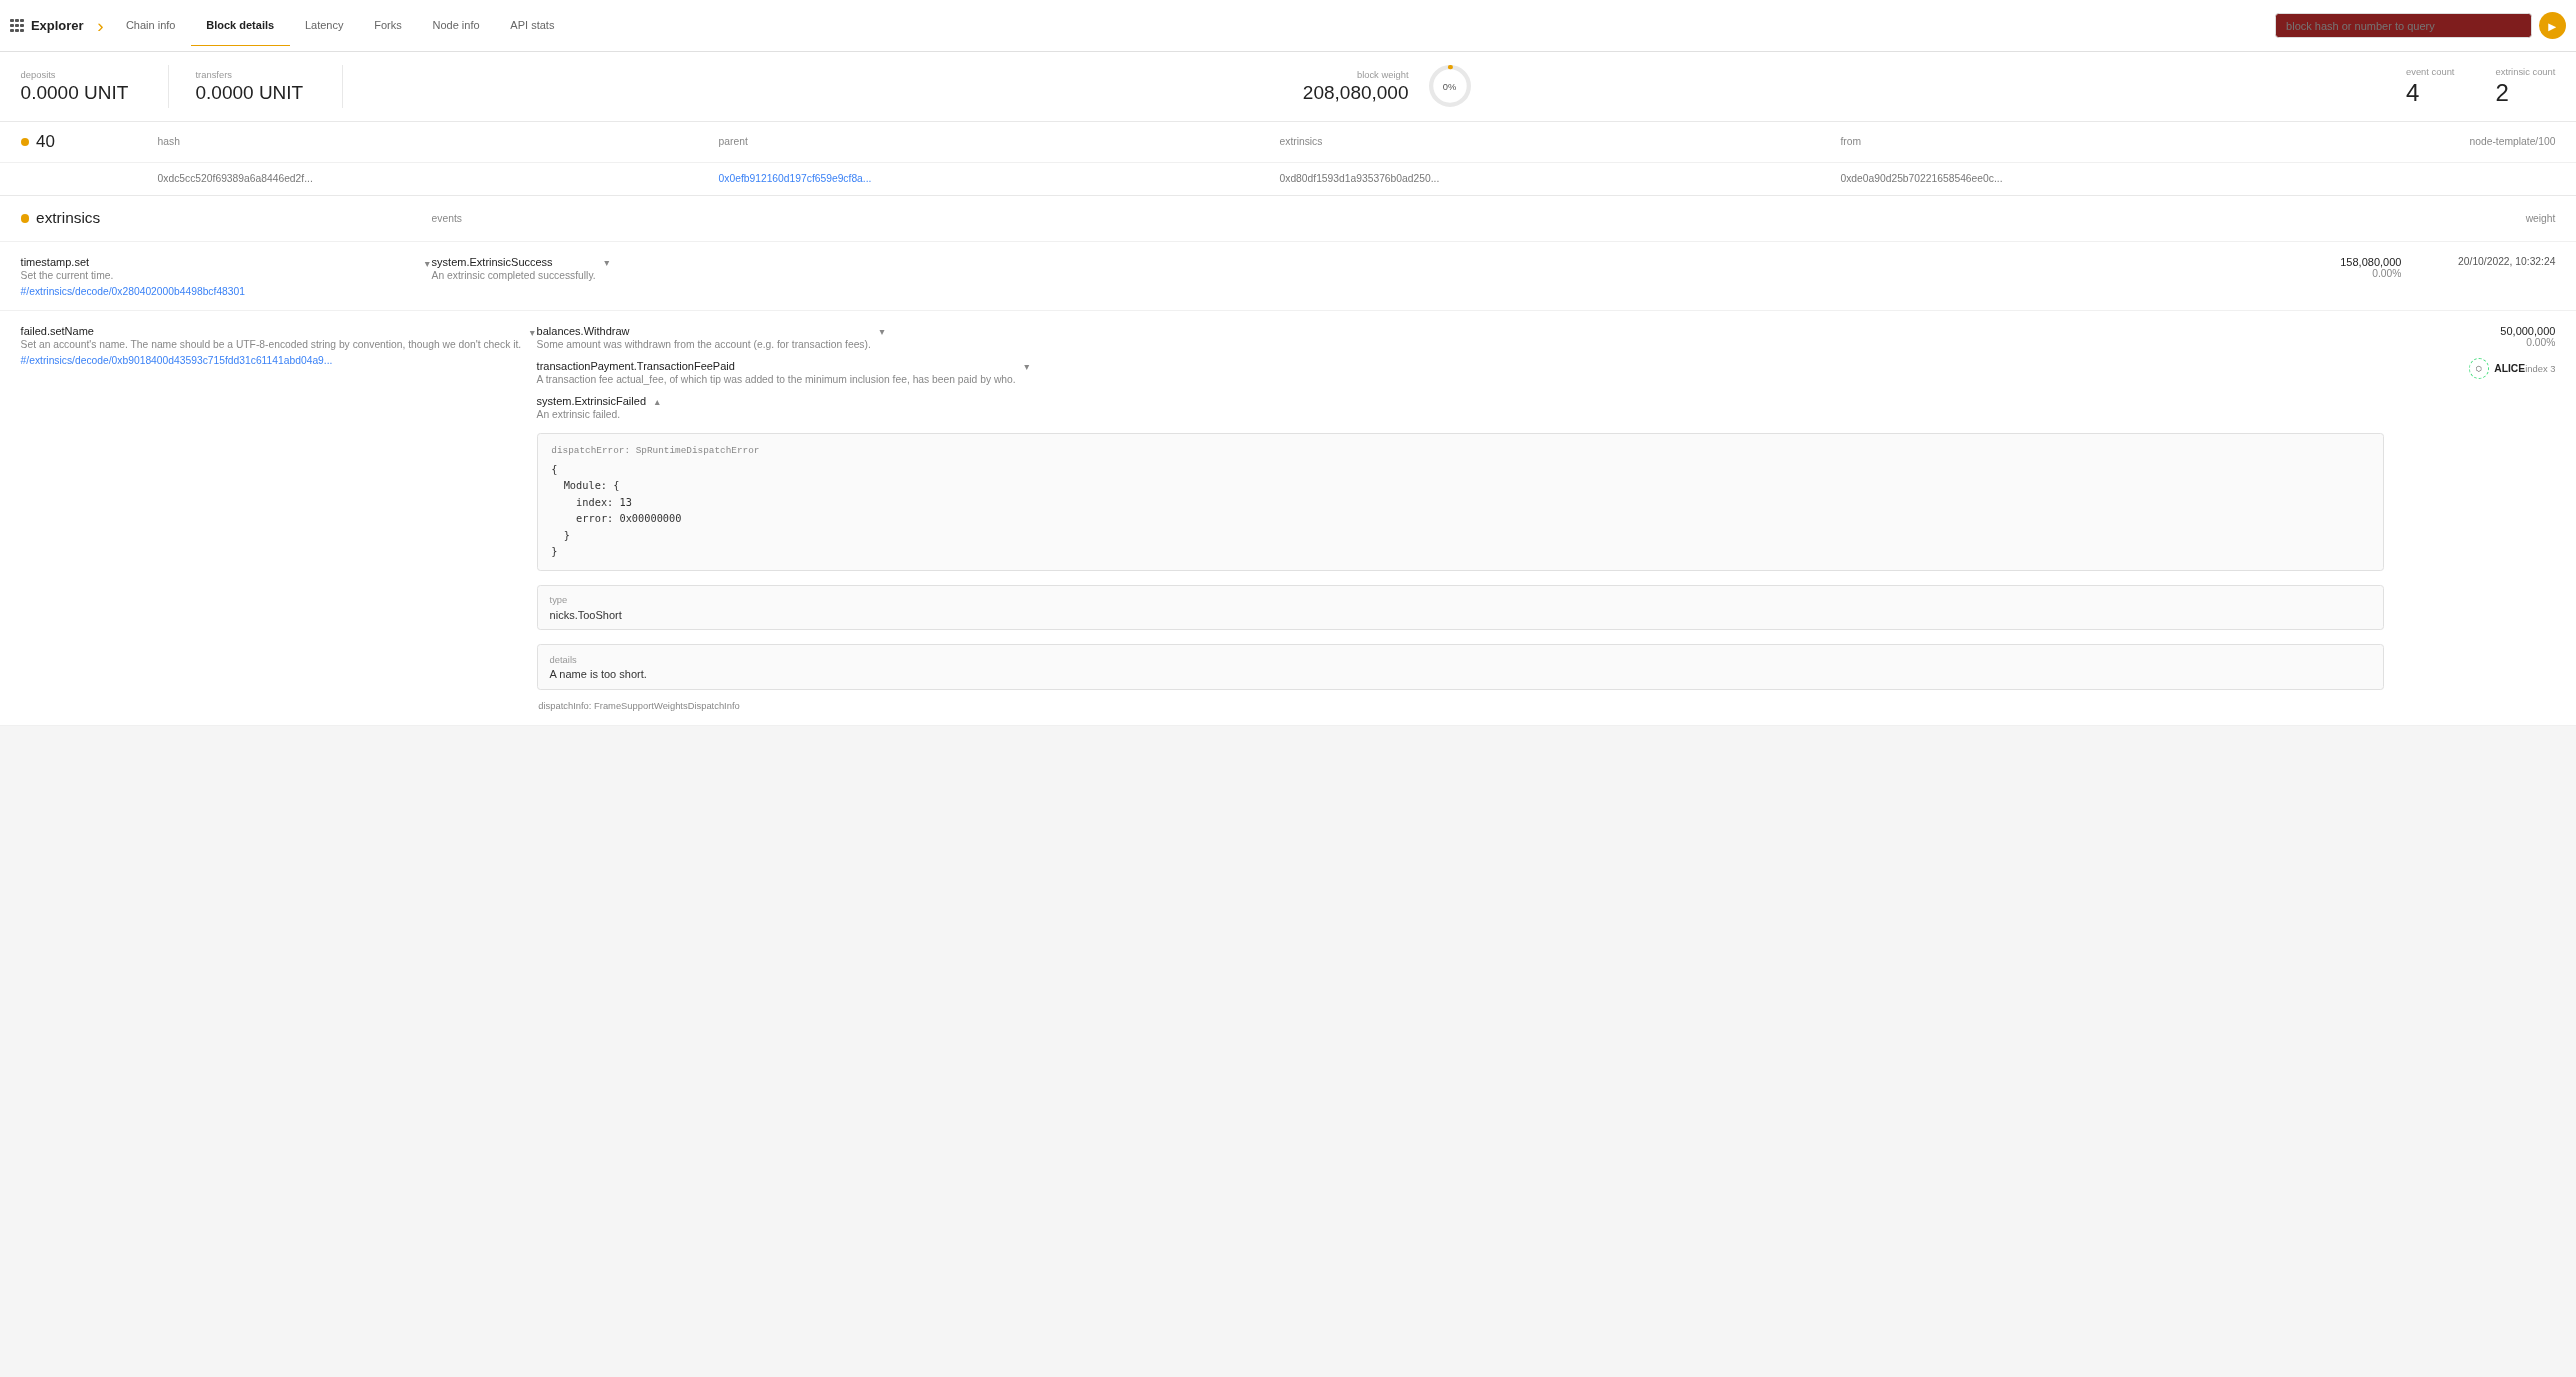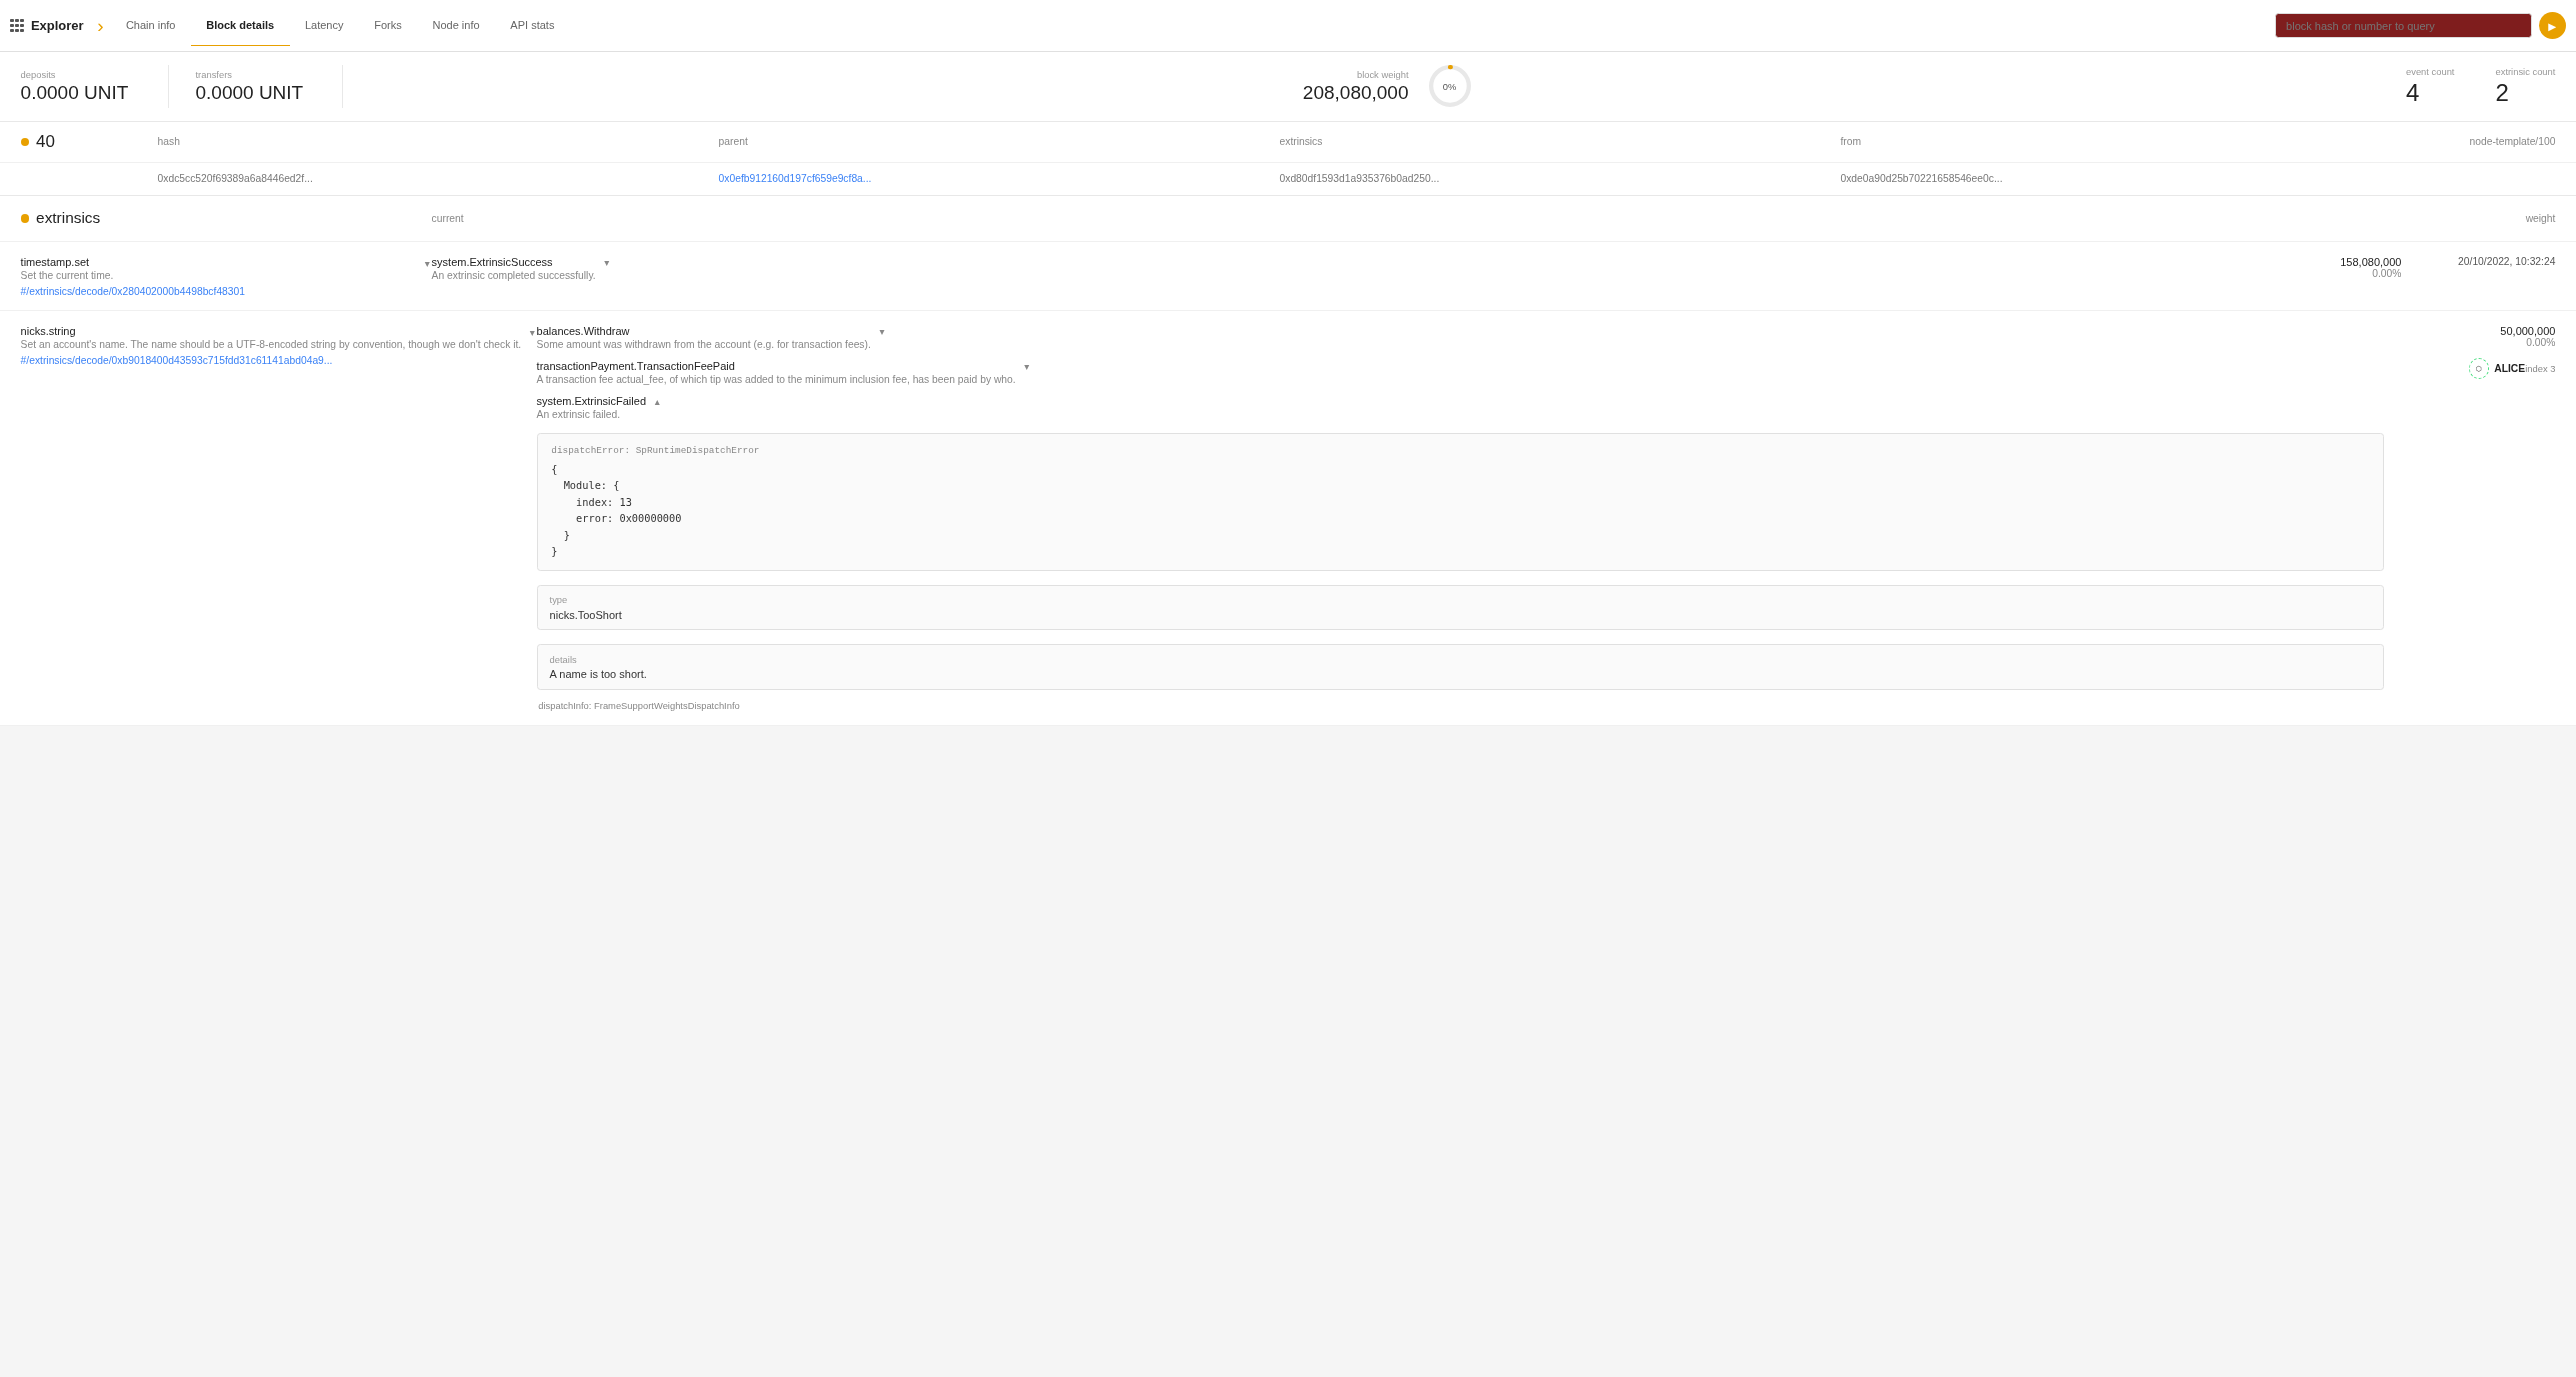--- a/index.html
+++ b/index.html
@@ -234,21 +234,21 @@
   </div>
 </div>
 
 <div class="extrinsics-section">
 
   <div class="extrinsics-header">
     <div class="ext-title">
       <span class="orange-dot"></span>
       <span class="ext-title-text">extrinsics</span>
     </div>
-    <div class="col-events">current</div>
+    <div class="col-events">events</div>
     <div class="col-weight">weight</div>
   </div>
 
   <div class="extrinsic-row">
     <div class="extrinsic-left">
       <div class="extrinsic-info">
         <div class="ext-name">timestamp.set</div>
         <div class="ext-desc">Set the current time.</div>
         <a class="ext-link">#/extrinsics/decode/0x280402000b4498bcf48301</a>
       </div>
@@ -272,21 +272,21 @@
       </div>
     </div>
     <div class="timestamp-col">
       <div class="timestamp-val">20/10/2022, 10:32:24</div>
     </div>
   </div>
 
   <div class="extrinsic-row">
     <div class="extrinsic-left">
       <div class="extrinsic-info">
-        <div class="ext-name">nicks.string</div>
+        <div class="ext-name">failed.setName</div>
         <div class="ext-desc">Set an account's name. The name should be a UTF-8-encoded string by convention, though we don't check it.</div>
         <a class="ext-link">#/extrinsics/decode/0xb9018400d43593c715fdd31c61141abd04a9...</a>
       </div>
       <span class="dropdown-arrow">▼</span>
     </div>
     <div class="nicks-row-events">
 
       <div class="event-item">
         <div class="event-header">
           <div>

